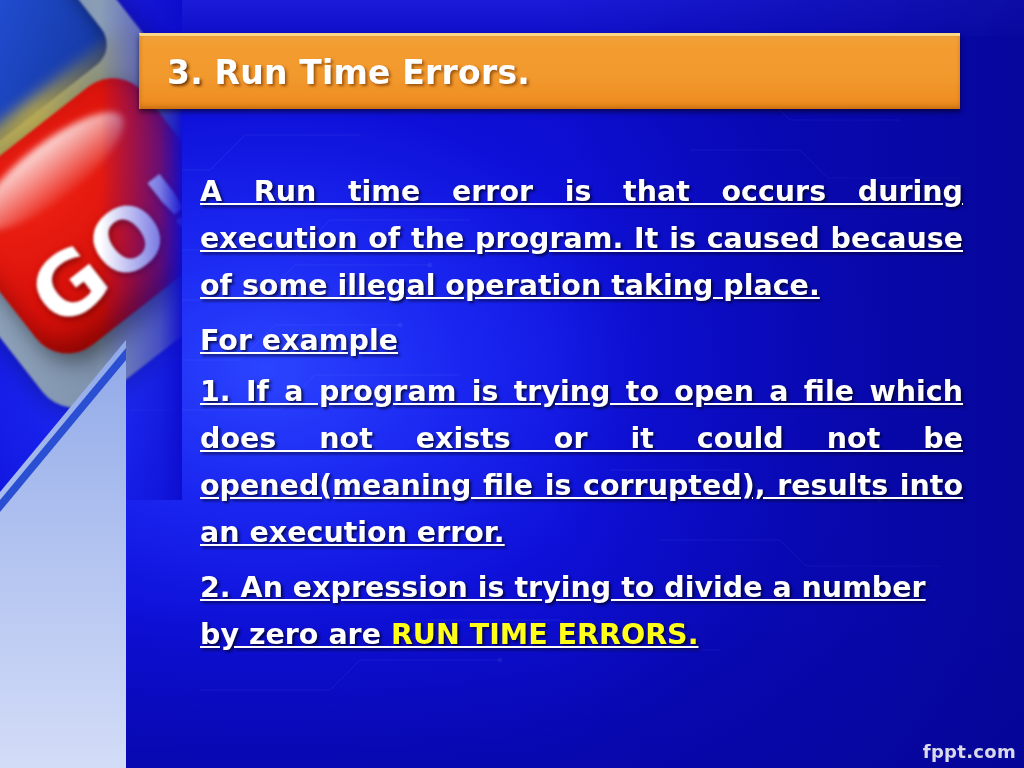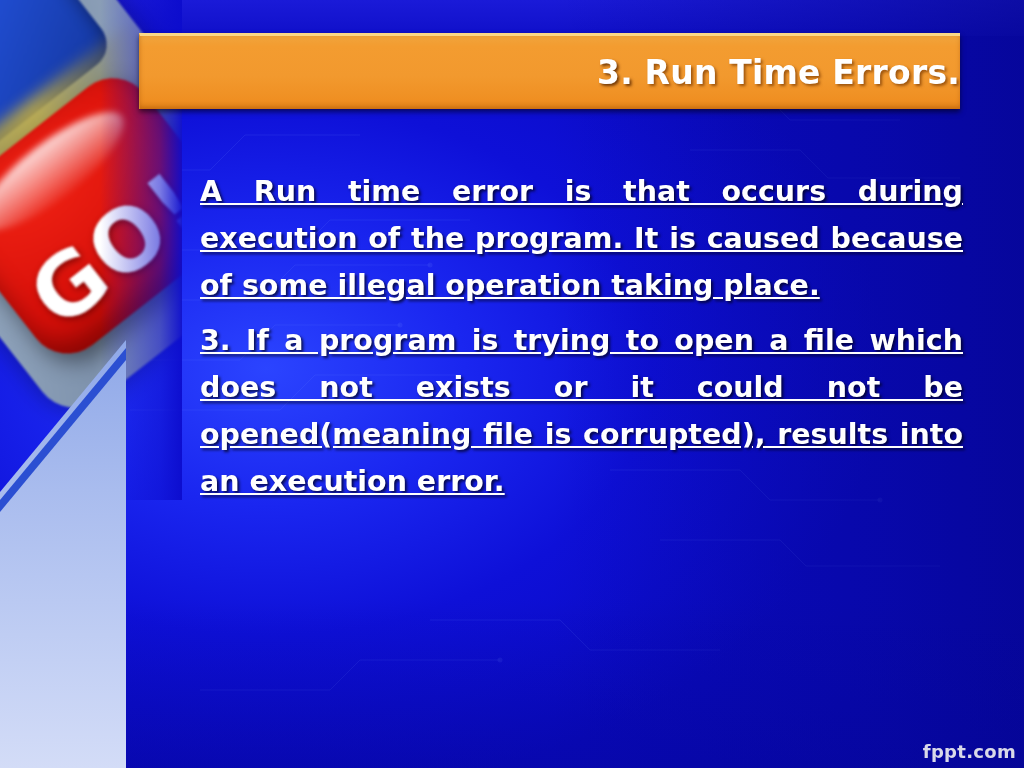--- a/index.html
+++ b/index.html
@@ -160,21 +160,22 @@
     width: 821px;
     height: 76px;
     background: linear-gradient(to bottom,
         #f0a43c 0%, #f39c30 14%, #f2992e 55%, #ef8f22 88%, #e08118 100%);
     border-top: 3px solid #fbd887;
     border-left: 1px solid #d98c2a;
     box-shadow: 0 3px 5px rgba(0,0,0,.55), inset 0 -2px 4px rgba(150,70,0,.35);
     box-sizing: border-box;
     display: flex;
     align-items: center;
-    justify-content: flex-end;
+    justify-content: flex-start;
+    padding-left: 27px;
   }
   .title-text {
     font-family: "DejaVu Sans", sans-serif;
     font-weight: bold;
     font-size: 33px;
     color: #ffffff;
     letter-spacing: .2px;
     text-shadow: 2px 2px 3px rgba(120,55,0,.70);
     white-space: nowrap;
   }
@@ -268,18 +269,20 @@
 
   <div class="wedge"></div>
   <div class="wedge-edge"></div>
 
   <div class="title-bar">
     <div class="title-text"><span class="title-num">3.</span><span> Run Time Errors.</span></div>
   </div>
 
   <div class="content">
     <p class="para justify p1">A Run time error is that occurs during execution of the program. It is caused because of some illegal operation taking place.</p>
-    <p class="para justify p3">3. If a program is trying to open a file which does not exists or it could not be opened(meaning file is corrupted), results into an execution error.</p>
+    <p class="para p2">For example</p>
+    <p class="para justify p3">1. If a program is trying to open a file which does not exists or it could not be opened(meaning file is corrupted), results into an execution error.</p>
+    <p class="para p4"><span>2. An expression is trying to divide a number by zero are </span><span class="highlight">RUN TIME ERRORS.</span></p>
   </div>
 
   <div class="watermark">fppt.com</div>
 
 </div>
 
 </body></html>

